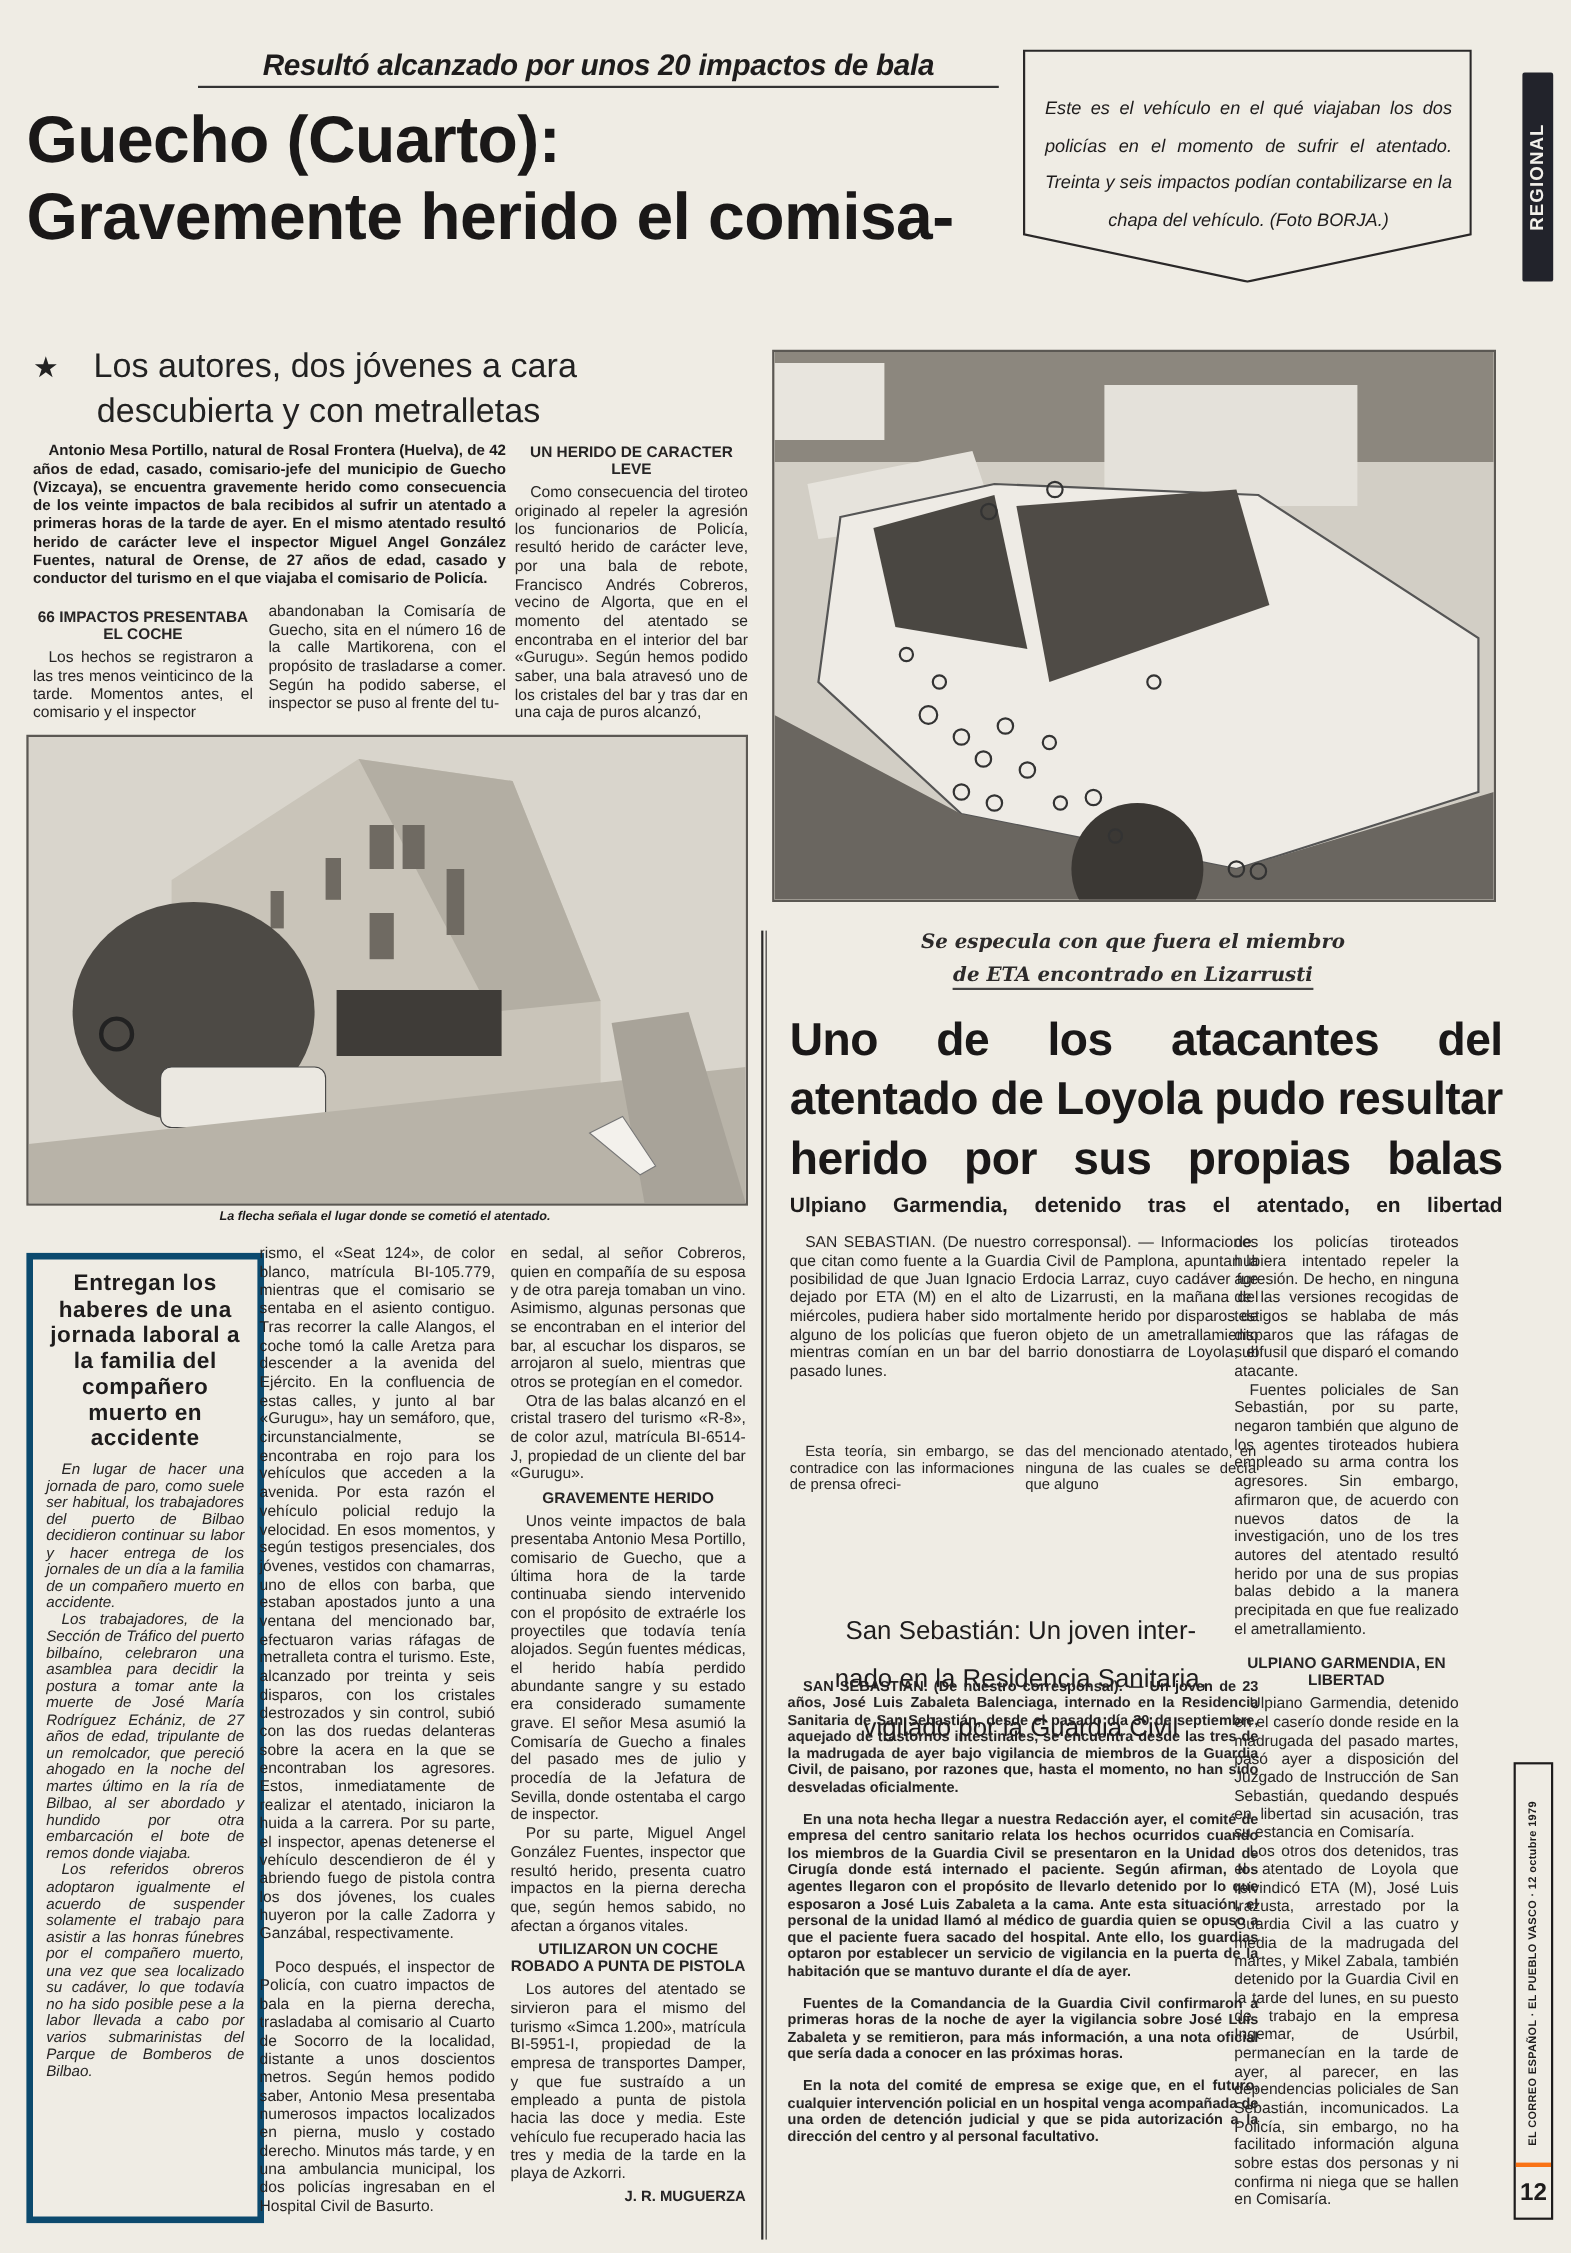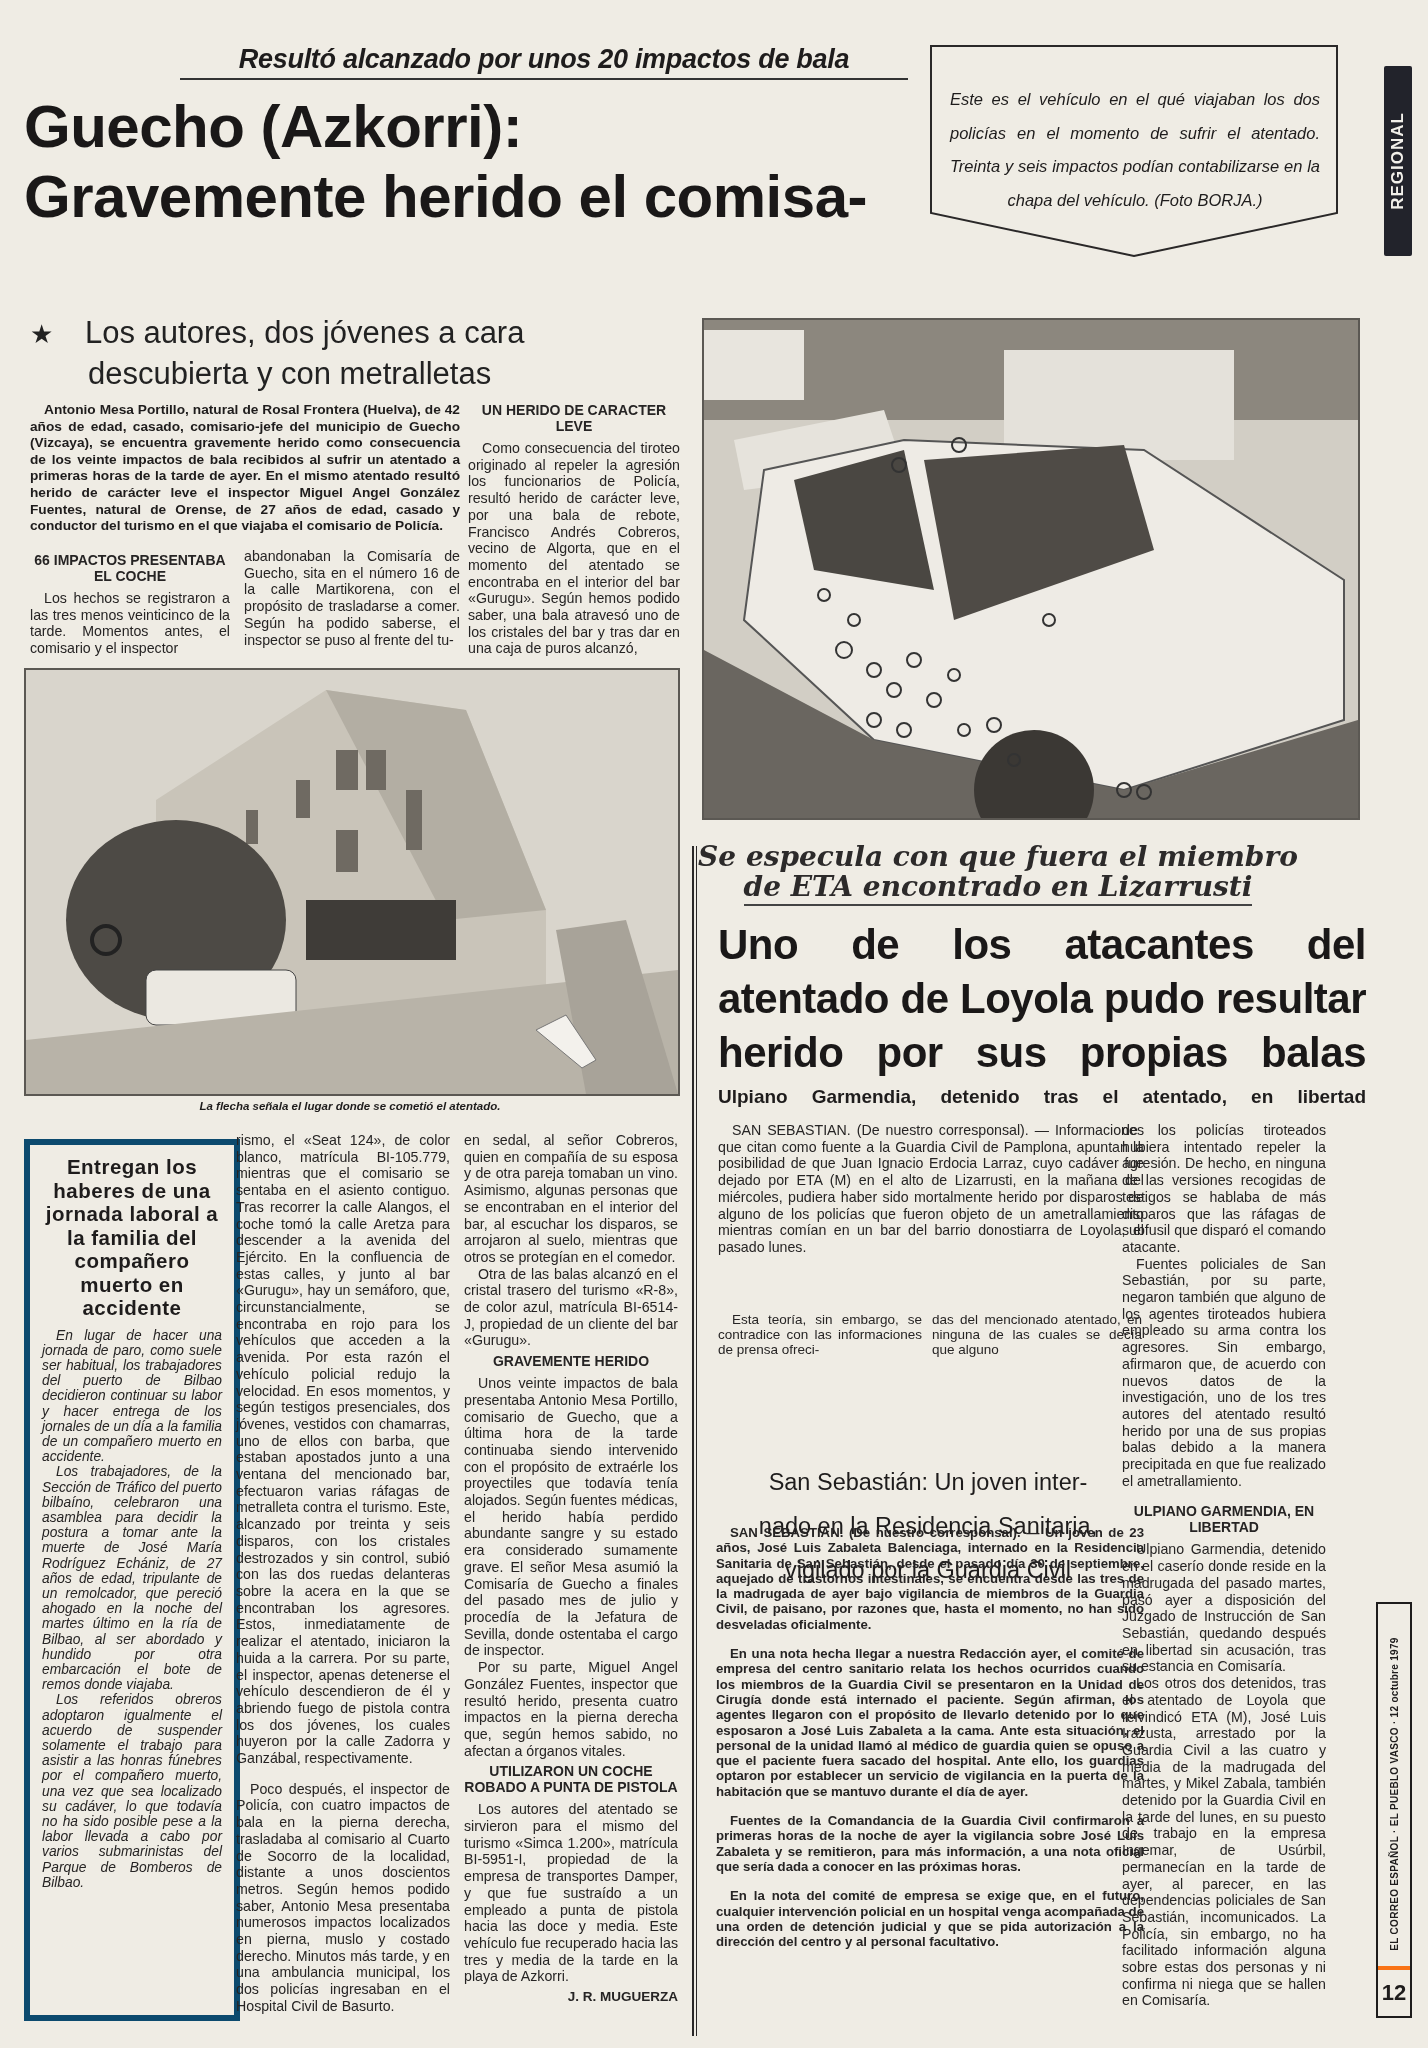--- a/index.html
+++ b/index.html
@@ -54,22 +54,22 @@
   }
   .sidebox {
     left:24px; top:1139px; width:180px; height:850px; border:6px solid #0c4a6e; padding:10px 12px;
   }
   .sidebox h3 {
     margin:0 0 8px; font-size:20.5px; line-height:23.5px; text-align:center; font-weight:bold; letter-spacing:0.5px;
   }
   .sidebox .col { font-style:italic; font-size:13.8px; line-height:15.2px; }
   .rule-v { background:#2a2828; width:2px; }
   .kicker2 {
-    left:688px; top:842px; width:620px; text-align:center;
-    font-family:"DejaVu Serif", serif; font-style:italic; font-weight:bold; font-size:28px; line-height:30px; color:#2c2a2a;
+    left:720px; top:842px; width:620px; text-align:center;
+    font-family:"DejaVu Serif", serif; font-style:italic; font-weight:bold; font-size:18px; line-height:30px; color:#2c2a2a;
   }
   .kicker2 .u { border-bottom:2px solid #444; padding-bottom:1px; }
   .h2 {
     left:718px; top:918px; width:648px; font-size:42px; line-height:54px; font-weight:bold;
     text-align:justify; text-align-last:justify; letter-spacing:-0.5px; color:#1a1818;
   }
   .deck2 {
     left:718px; top:1086px; width:648px; font-size:19px; font-weight:bold; text-align:justify; text-align-last:justify;
   }
   .h3 {
@@ -88,21 +88,21 @@
     font-size:22px; font-weight:bold; text-align:center; line-height:46px;
   }
   .byline { text-align:right; font-weight:bold; font-size:13.5px; margin-top:4px; }
 </style>
 </head>
 <body>
 
 <div class="abs kicker">Resultó alcanzado por unos 20 impactos de bala</div>
 
 <div class="abs main-title">
-  <div>Guecho (Azkorri):</div>
+  <div>Guecho (Cuarto):</div>
   <div>Gravemente herido el comisa-</div>
 </div>
 
 <div class="abs subhead">
   <span class="star">★</span><span>Los autores, dos jóvenes a cara</span>
   <span class="l2">descubierta y con metralletas</span>
 </div>
 
 <div class="abs caption-box">
   <svg width="408" height="212" viewBox="0 0 408 212">

